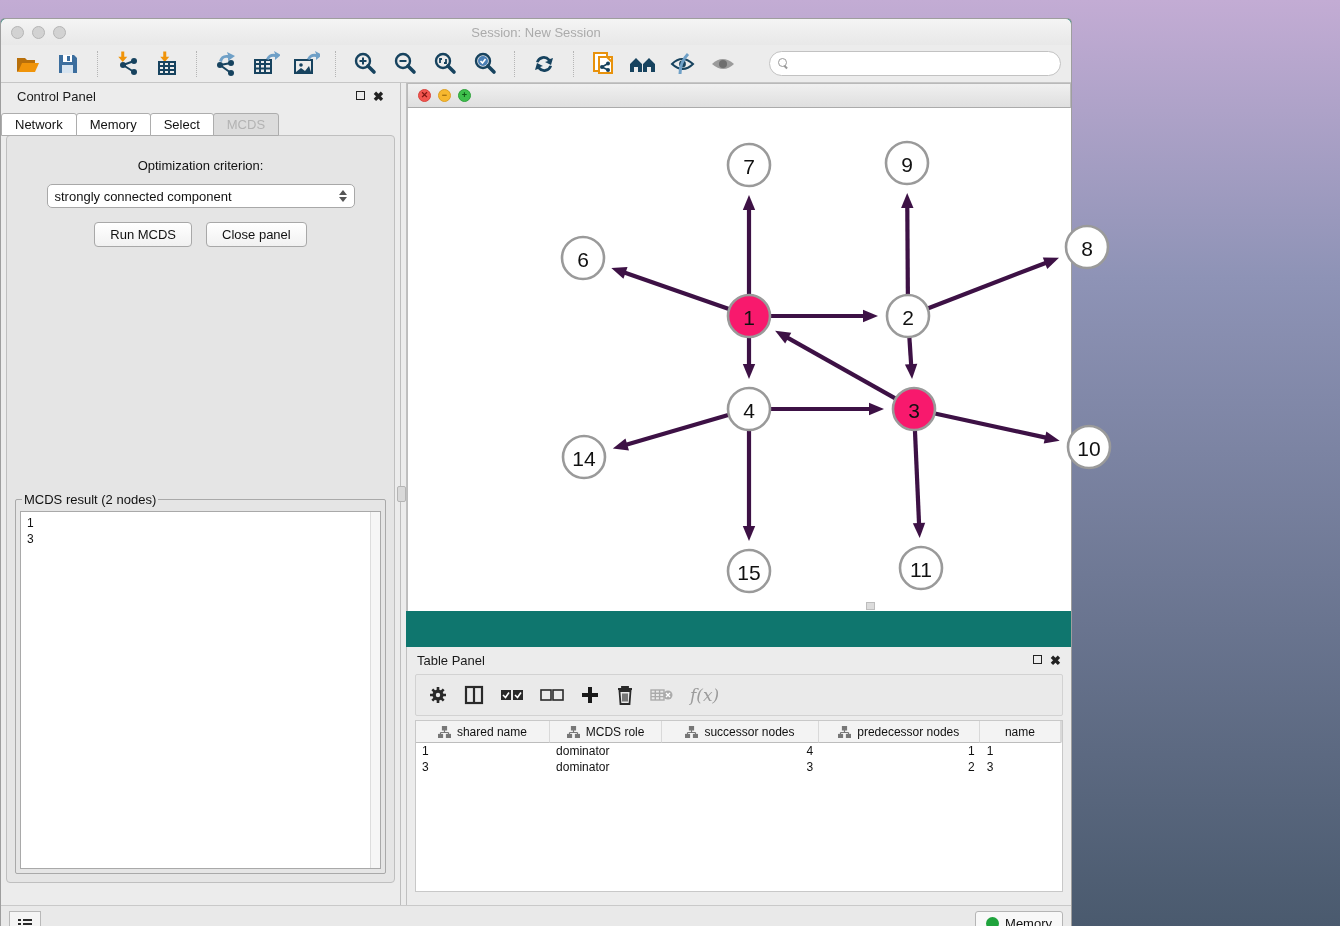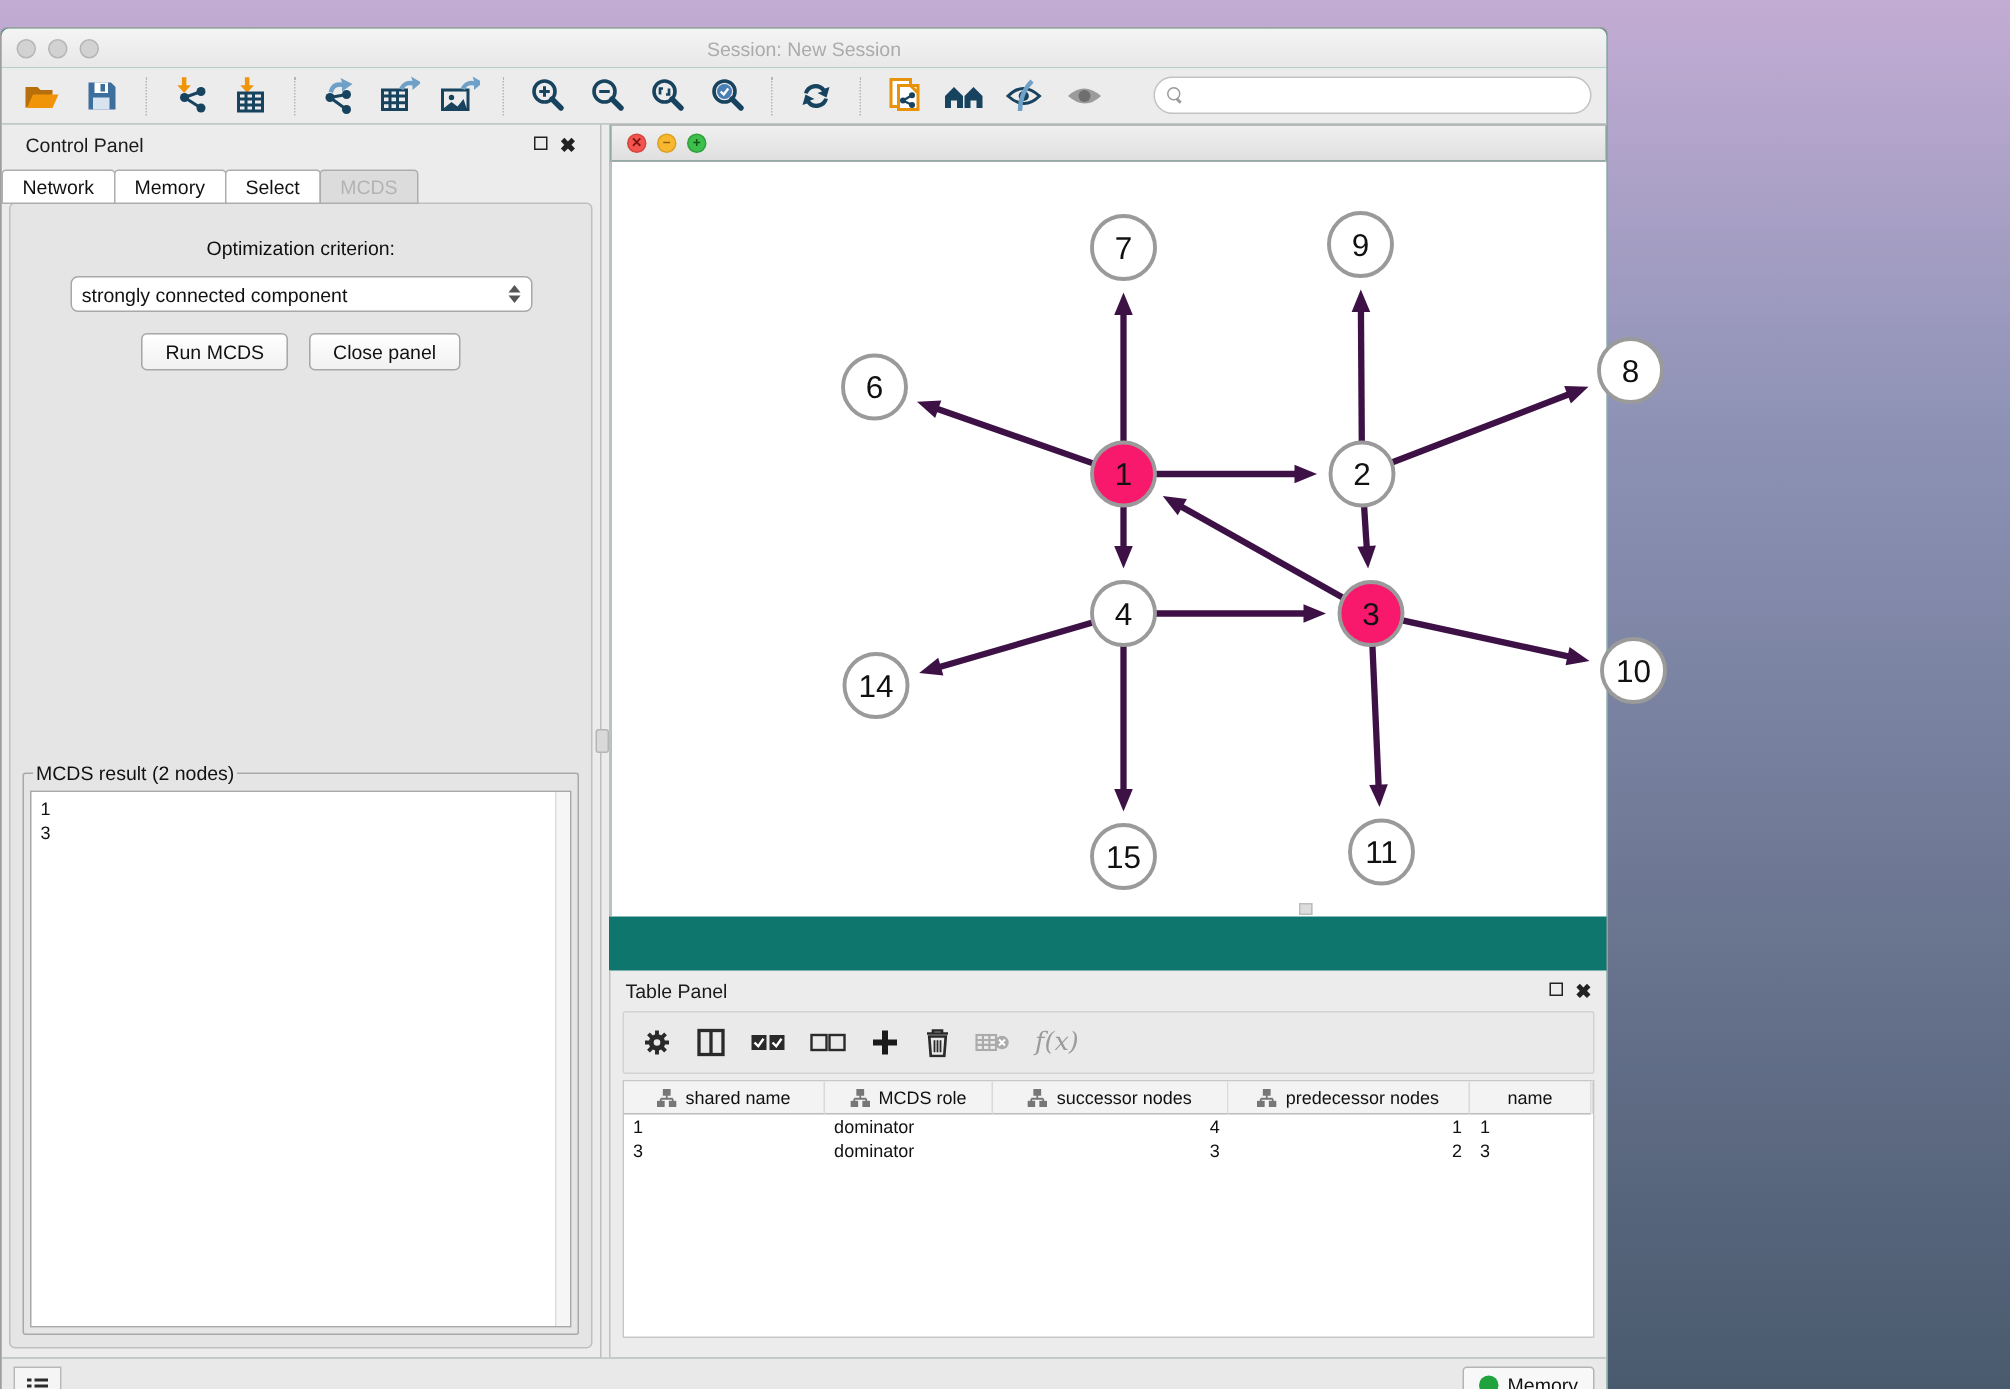--- a/index.html
+++ b/index.html
@@ -39,21 +39,21 @@
   .panel-head { height:26px; display:flex; align-items:center; padding:0 16px; }
   .panel-title { font-size:13px; color:#1a1a1a; }
   .panel-btns { margin-left:auto; display:flex; gap:8px; align-items:center; }
   .wbtn { font-size:12px; color:#222; line-height:1; }
   .float-glyph { width:9px; height:9px; border:1.4px solid #222; display:inline-block; }
   .close-glyph { font-weight:bold; font-size:13px; }
   .cp-tabs { display:flex; margin-top:4px; position:relative; z-index:2; }
   .cp-tab { font-size:13px; padding:3px 13px; background:#fff; border:1px solid #ADADAD;
     margin-right:-1px; border-radius:3px 3px 0 0; color:#111; }
   .cp-tab.active { background:#DCDCDC; color:#B3B3B3; }
-  .cp-content { flex:1; margin:0 5px 6px 5px; margin-top:-1px; background:#E5E5E5;
+  .cp-content { flex:1; margin:0 5px 22px 5px; margin-top:-1px; background:#E5E5E5;
     border:1px solid #BFBFBF; border-radius:4px; display:flex; flex-direction:column; min-height:0; }
   .opt-label { text-align:center; font-size:13px; margin-top:22px; color:#111; }
   .select { width:308px; height:24px; margin:11px auto 4px auto; background:#fff;
     border:1px solid #A8A8A8; border-radius:5px; display:flex; align-items:center;
     padding:0 7px; font-size:13px; color:#111; }
   .stepper { margin-left:auto; display:flex; flex-direction:column; gap:2px; }
   .tri-up { width:0; height:0; border-left:4px solid transparent; border-right:4px solid transparent; border-bottom:5px solid #555; }
   .tri-dn { width:0; height:0; border-left:4px solid transparent; border-right:4px solid transparent; border-top:5px solid #555; }
   .btn-row { display:flex; justify-content:center; gap:14px; margin-top:10px; }
   .btn { font-size:13px; color:#111; background:linear-gradient(#FFFFFF,#F1F1F1);

